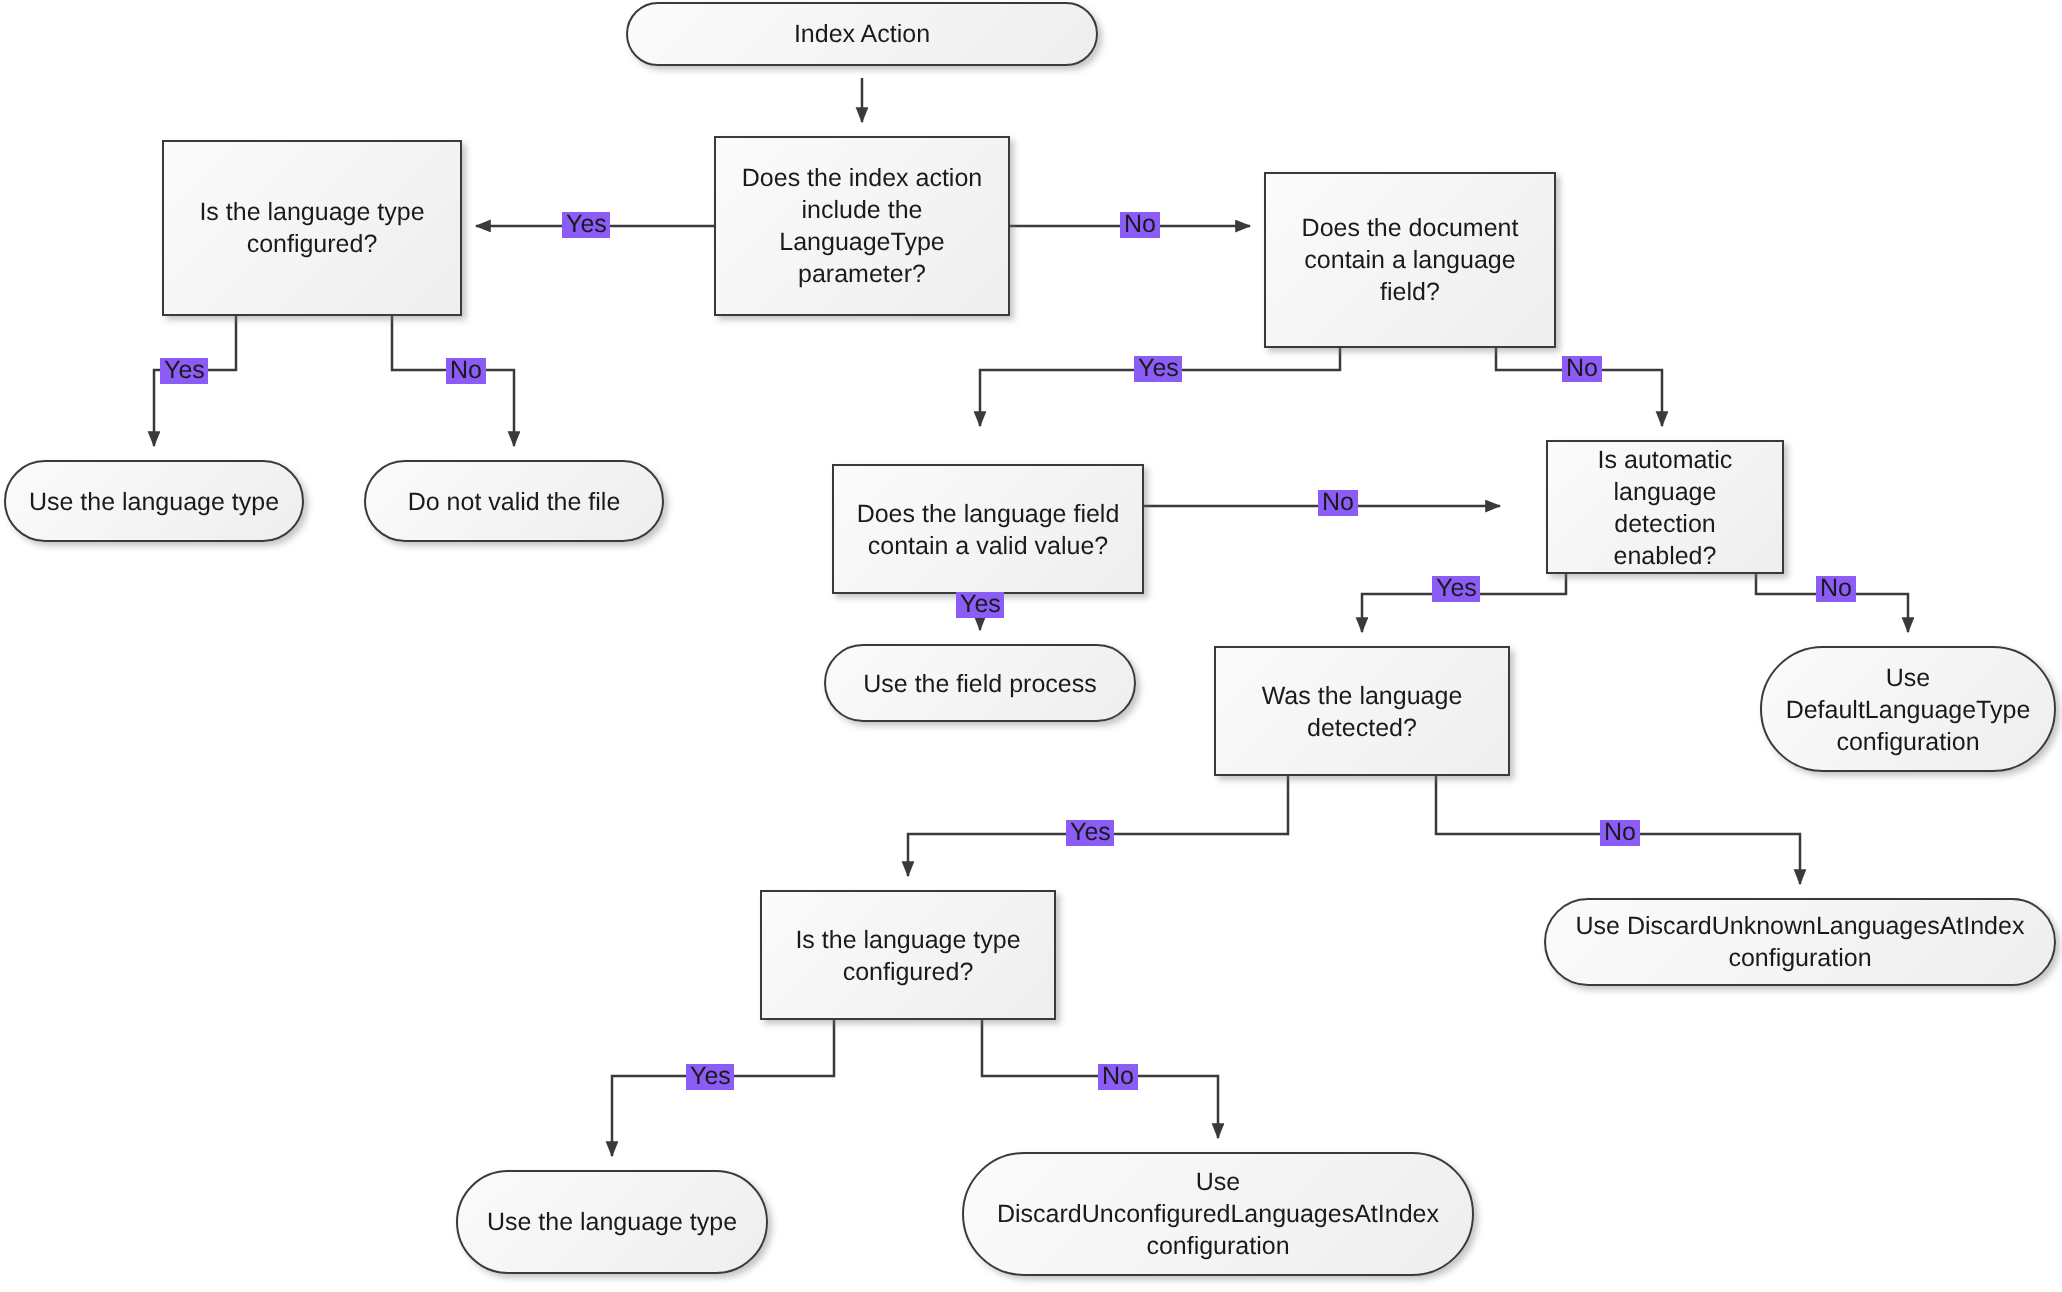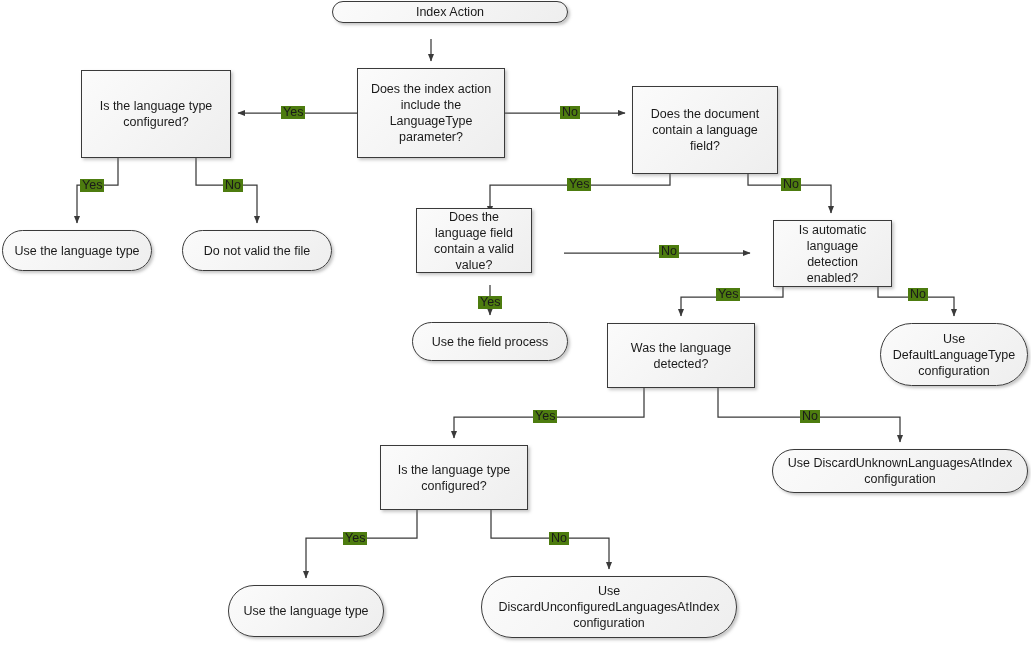--- a/index.html
+++ b/index.html
@@ -49,21 +49,21 @@
     border-radius: 999px;
   }
   .node span {
     display: block;
     width: 100%;
   }
   .edge-label {
     position: absolute;
     font-size: 12.5px;
     color: #1a1a1a;
-    background: #4d7c0f;
+    background: #8b5cf6;
     padding: 0 2px;
     line-height: 1;
     z-index: 3;
     white-space: nowrap;
   }
 </style>
 </head>
 <body>
 
 <div id="canvas">
@@ -101,21 +101,21 @@
       <path d="M644,388 L644,417 L454,417 L454,438" marker-end="url(#arrow)"></path>
 
       <path d="M718,388 L718,417 L900,417 L900,442" marker-end="url(#arrow)"></path>
 
       <path d="M417,510 L417,538 L306,538 L306,578" marker-end="url(#arrow)"></path>
 
       <path d="M491,510 L491,538 L609,538 L609,569" marker-end="url(#arrow)"></path>
     </g>
   </svg>
 
-  <div class="node terminal" style="left:332px; top:1px; width:236px; height:22px;align-items:center;">
+  <div class="node terminal" style="left:313px; top:1px; width:236px; height:32px;align-items:center;">
     <span>Index Action</span>
   </div>
 
   <div class="node process" style="left:357px; top:68px; width:148px; height:90px;">
     <span>Does the index action include the LanguageType parameter?</span>
   </div>
 
   <div class="node process" style="left:81px; top:70px; width:150px; height:88px;">
     <span>Is the language type configured?</span>
   </div>
@@ -125,21 +125,21 @@
   </div>
 
   <div class="node terminal" style="left:182px; top:230px; width:150px; height:41px;">
     <span>Do not valid the file</span>
   </div>
 
   <div class="node process" style="left:632px; top:86px; width:146px; height:88px;">
     <span>Does the document contain a language field?</span>
   </div>
 
-  <div class="node process" style="left:416px; top:208px; width:116px; height:65px;text-align:center;">
+  <div class="node process" style="left:416px; top:232px; width:156px; height:65px;text-align:center;">
     <span>Does the language field contain a valid value?</span>
   </div>
 
   <div class="node process" style="left:773px; top:220px; width:119px; height:67px;">
     <span>Is automatic language detection enabled?</span>
   </div>
 
   <div class="node terminal" style="left:412px; top:322px; width:156px; height:39px;">
     <span>Use the field process</span>
   </div>

